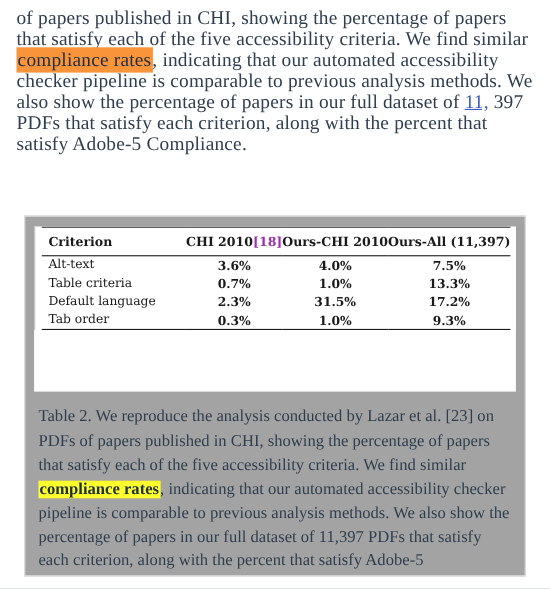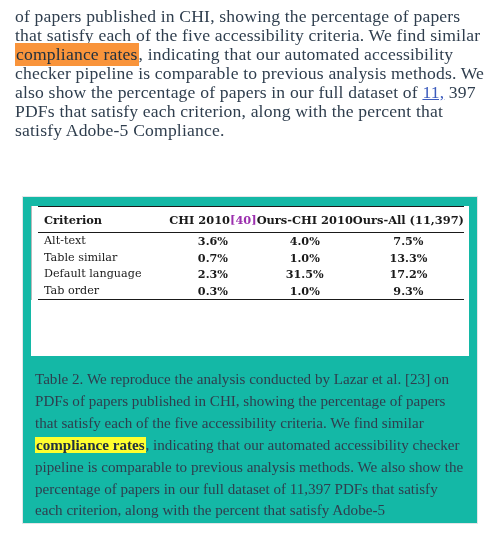--- a/index.html
+++ b/index.html
@@ -54,21 +54,21 @@
     text-decoration: underline;
   }
 
   
   .figure-card {
     position: absolute;
     left: 22px;
     top: 196px;
     width: 456px;
     height: 328px;
-    background: #14b8a6;
+    background: #a3a3a3;
     border: 1px solid #e3e5e8;
     box-sizing: border-box;
     overflow: hidden;
   }
   .table-clip {
     position: relative;
     margin: 9px 8px 0 8px;
     height: 150px;
     overflow: hidden;
     background: #ffffff;
@@ -134,34 +134,34 @@
   </div>
 
   <div class="figure-card">
 
     <div class="table-clip">
       <div class="table-img">
         <table class="pdf-table">
           <thead>
             <tr class="rule-top">
               <th class="col-crit">Criterion</th>
-              <th class="col-num"><span>CHI 2010</span><span class="cite">[40]</span></th>
+              <th class="col-num"><span>CHI 2010</span><span class="cite">[18]</span></th>
               <th class="col-num">Ours-CHI 2010</th>
               <th class="col-num">Ours-All (11,397)</th>
             </tr>
           </thead>
           <tbody>
             <tr class="body-row first-body rule-mid">
               <td class="col-crit">Alt-text</td>
               <td class="col-num">3.6%</td>
               <td class="col-num">4.0%</td>
               <td class="col-num">7.5%</td>
             </tr>
             <tr class="body-row">
-              <td class="col-crit">Table similar</td>
+              <td class="col-crit">Table criteria</td>
               <td class="col-num">0.7%</td>
               <td class="col-num">1.0%</td>
               <td class="col-num">13.3%</td>
             </tr>
             <tr class="body-row">
               <td class="col-crit">Default language</td>
               <td class="col-num">2.3%</td>
               <td class="col-num">31.5%</td>
               <td class="col-num">17.2%</td>
             </tr>

